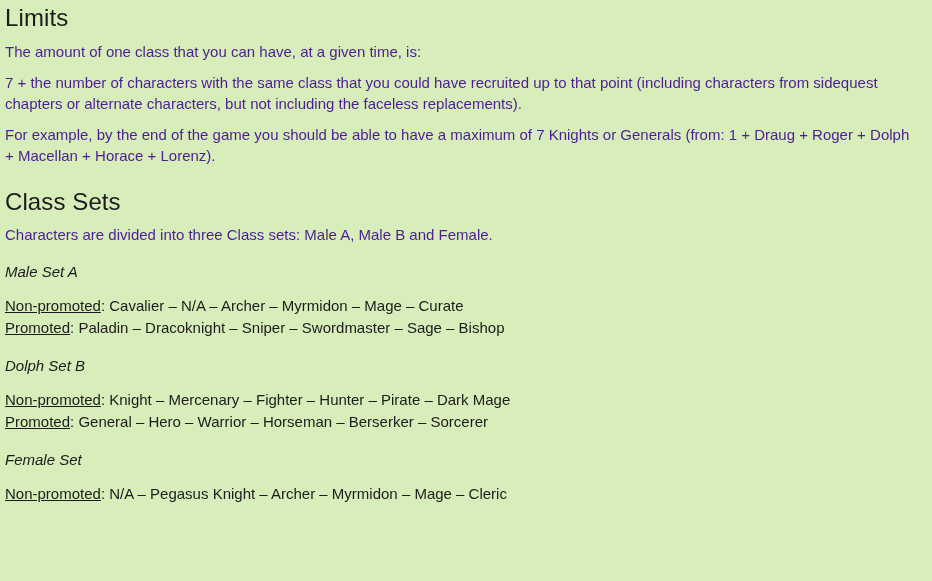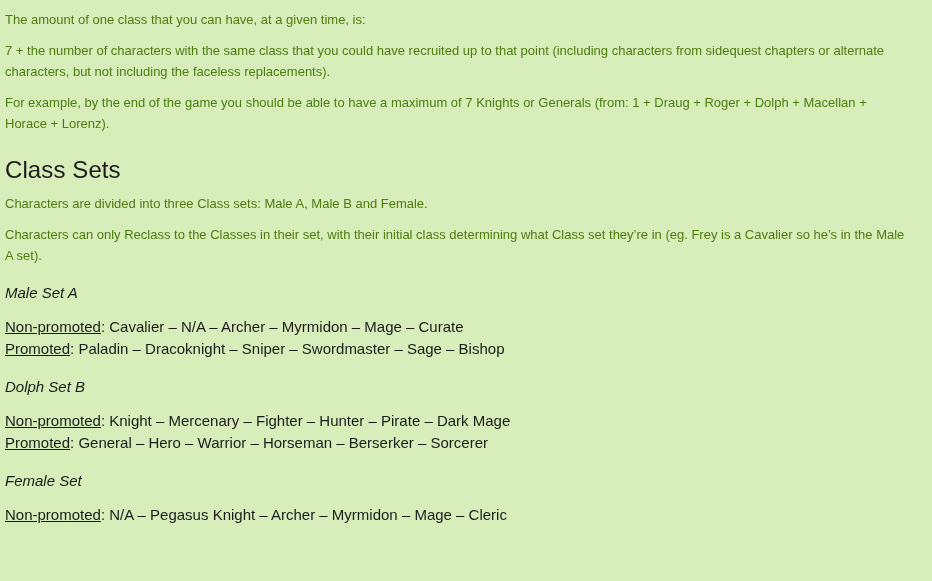--- a/index.html
+++ b/index.html
@@ -25,24 +25,24 @@
     line-height: 1.15;
     margin: 0;
     padding: 4px 0 0 0;
     color: #1c1c1c;
     letter-spacing: 0.1px;
   }
   h2.section-heading.second {
     padding-top: 22px;
   }
   p.body-text {
-    font-size: 13px;
+    font-size: 15px;
     line-height: 21px;
     margin: 10px 16px 0 0;
-    color: #4d7c0f;
+    color: #4c1d95;
   }
   p.body-text.tight-first {
     margin-top: 9px;
   }
   p.set-label {
     font-size: 15px;
     line-height: 21px;
     font-style: italic;
     margin: 16px 0 0 0;
     color: #1c1c1c;
@@ -65,32 +65,32 @@
   }
   .inline {
     display: inline;
   }
 </style>
 </head>
 <body style="background: rgb(215, 237, 186); color: rgb(28, 28, 28);">
 
 <div class="page">
 
+  <h2 class="section-heading">Limits</h2>
 
   <p class="body-text tight-first">The amount of one class that you can have, at a given time, is:</p>
 
   <p class="body-text"><span class="inline">7 + the number of characters with the same class that you </span><b class="bold-word">could</b><span class="inline"> have recruited up to that point (including characters from sidequest chapters or alternate characters, but not including the faceless replacements).</span></p>
 
   <p class="body-text">For example, by the end of the game you should be able to have a maximum of 7 Knights or Generals (from: 1 + Draug + Roger + Dolph + Macellan + Horace + Lorenz).</p>
 
   <h2 class="section-heading second">Class Sets</h2>
 
   <p class="body-text tight-first">Characters are divided into three Class sets: Male A, Male B and Female.</p>
 
-  <p class="body-text">Characters can only Reclass to the Classes in their set, with their initial class determining what Class set they’re in (eg. Frey is a Cavalier so he’s in the Male A set).</p>
 
   <p class="set-label">Male Set A</p>
 
   <p class="class-line first-of-pair"><span class="u">Non-promoted</span><span class="inline">: </span><span class="inline">Cavalier – N/A – Archer – Myrmidon – Mage – Curate</span></p>
 
   <p class="class-line"><span class="u">Promoted</span><span class="inline">: </span><span class="inline">Paladin – Dracoknight – Sniper – Swordmaster – Sage – Bishop</span></p>
 
   <p class="set-label">Dolph Set B</p>
 
   <p class="class-line first-of-pair"><span class="u">Non-promoted</span><span class="inline">: </span><span class="inline">Knight – Mercenary – Fighter – Hunter – Pirate – Dark Mage</span></p>

